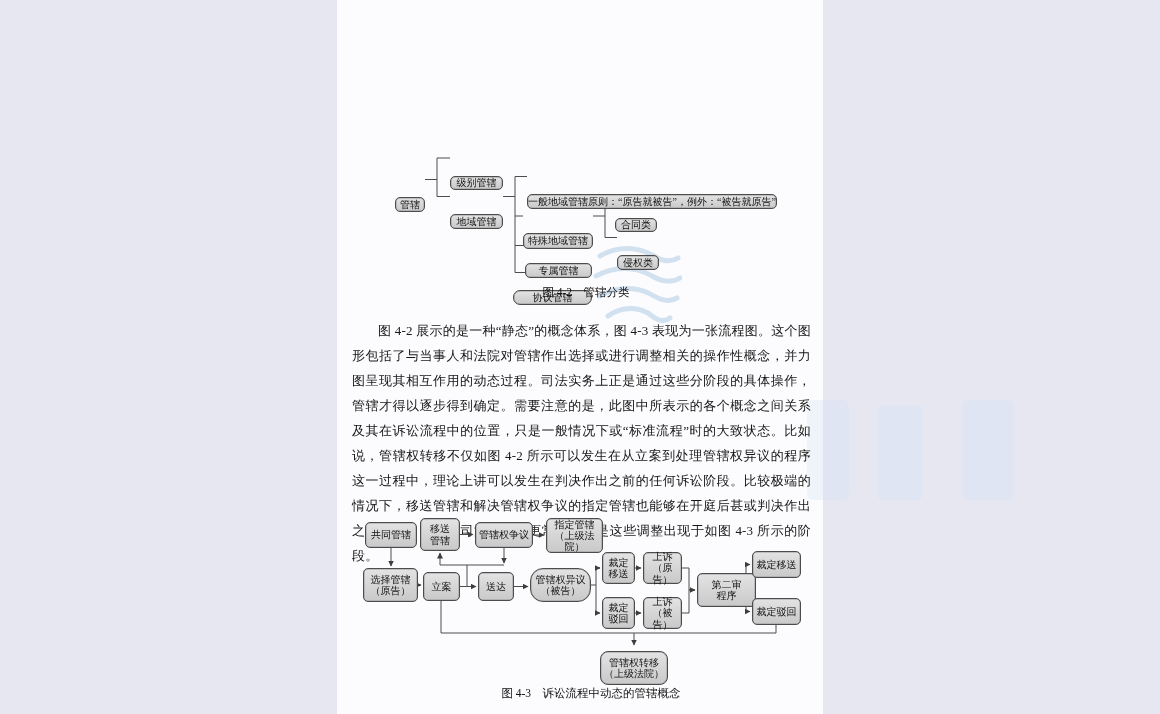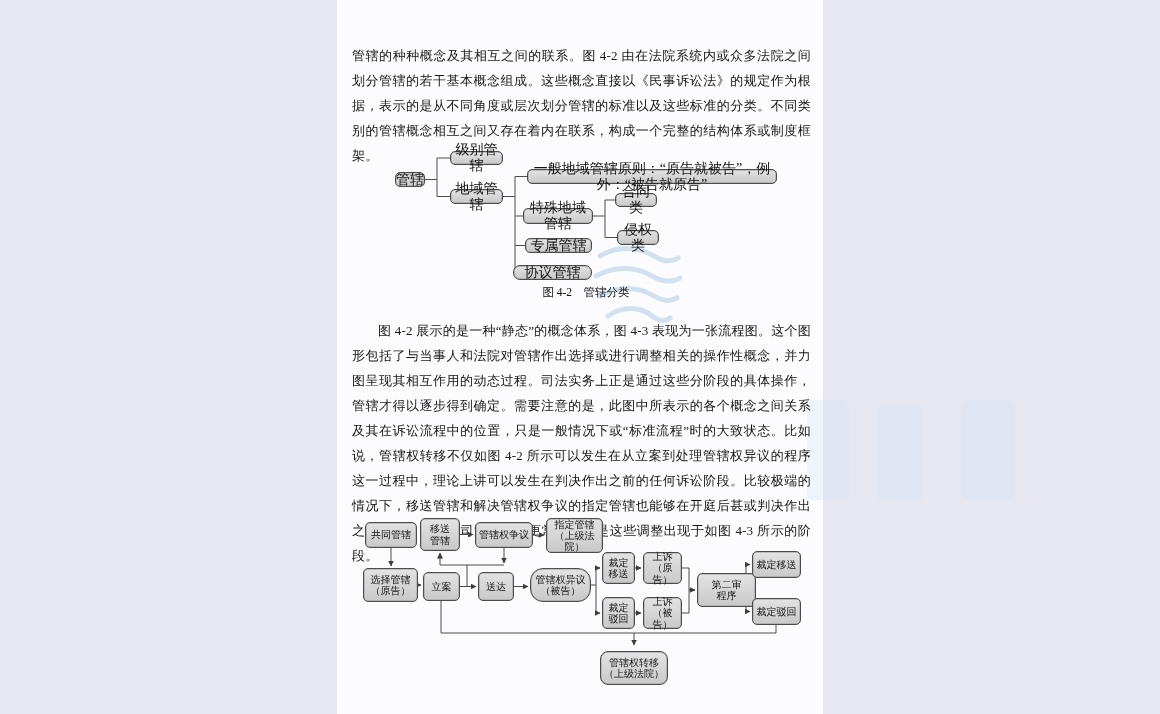--- a/index.html
+++ b/index.html
@@ -40,21 +40,21 @@
   .fig svg.wires { position:absolute; left:0; top:0; }
   .node {
     position:absolute;
     background:linear-gradient(#e3e3e3,#c9c9c9);
     border:1px solid #4c4c4c; border-radius:5px;
     display:flex; align-items:center; justify-content:center;
     text-align:center; white-space:pre-line;
     color:#111; line-height:1.12;
     box-shadow:0 0 0 0.5px #9a9a9a inset;
   }
-  #fig2 .node { font-size:14px; }
+  #fig2 .node { font-size:10px;margin-top:25px; }
   #fig3 .node { font-size:10px; }
   .caption {
     position:absolute; width:100%; text-align:center;
     font-weight:normal; font-size:11.5px; color:#101010;
   }
   #fig2 .caption { top:140px; padding-left:12px; }
   #fig3 .caption { top:176px; padding-left:22px; }
 </style>
 </head>
 <body>
@@ -69,21 +69,20 @@
       <path d="M16,78 C30,68 48,68 60,78 C68,84 74,83 78,80"></path>
     </g>
   </svg>
   <div class="wm wm-bars">
     <div style="left:470px; top:400px; width:42px; height:100px;"></div>
     <div style="left:540px; top:405px; width:46px; height:95px;"></div>
     <div style="left:625px; top:400px; width:52px; height:100px;"></div>
   </div>
 
 
-  <div id="para1" class="para">管辖的种种概念及其相互之间的联系。图 4-2 由在法院系统内或众多法院之间划分管辖的若干基本概念组成。这些概念直接以《民事诉讼法》的规定作为根据，表示的是从不同角度或层次划分管辖的标准以及这些标准的分类。不同类别的管辖概念相互之间又存在着内在联系，构成一个完整的结构体系或制度框架。</div>
   <div id="para2" class="para">图 4-2 展示的是一种“静态”的概念体系，图 4-3 表现为一张流程图。这个图形包括了与当事人和法院对管辖作出选择或进行调整相关的操作性概念，并力图呈现其相互作用的动态过程。司法实务上正是通过这些分阶段的具体操作，管辖才得以逐步得到确定。需要注意的是，此图中所表示的各个概念之间关系及其在诉讼流程中的位置，只是一般情况下或“标准流程”时的大致状态。比如说，管辖权转移不仅如图 4-2 所示可以发生在从立案到处理管辖权异议的程序这一过程中，理论上讲可以发生在判决作出之前的任何诉讼阶段。比较极端的情况下，移送管辖和解决管辖权争议的指定管辖也能够在开庭后甚或判决作出之前实施。当然，司法实务中更常见的则是这些调整出现于如图 4-3 所示的阶段。</div>
 
   <div id="fig2" class="fig">
     <svg class="wires" width="486" height="165" viewBox="0 0 486 165">
       <g stroke="#4c4c4c" stroke-width="1" fill="none">
         <path d="M88,34.5 H100 M100,13 V51.5 M100,13 H113 M100,51.5 H113"></path>
         <path d="M166,51.5 H178 M178,31.5 V127.5 M178,31.5 H190 M178,71 H186 M178,100.5 H188 M178,127.5 H188"></path>
         <path d="M256,71 H268 M268,55 V92.5 M268,55 H278 M268,92.5 H280"></path>
       </g>
     </svg>
@@ -148,15 +147,16 @@
     <div class="node" style="left:265px; top:87px; width:33px; height:32px;">裁定
 驳回</div>
     <div class="node" style="left:306px; top:87px; width:39px; height:32px;">上诉
 （被告）</div>
     <div class="node" style="left:360px; top:63px; width:59px; height:34px;">第二审
 程序</div>
     <div class="node" style="left:415px; top:41px; width:49px; height:27px;">裁定移送</div>
     <div class="node" style="left:415px; top:88px; width:49px; height:27px;">裁定驳回</div>
     <div class="node" style="left:263px; top:141px; width:68px; height:34px;border-radius:8px;">管辖权转移
 （上级法院）</div>
+    <div class="caption">图 4-3　诉讼流程中动态的管辖概念</div>
   </div>
 
 </div>
 
 </body></html>

